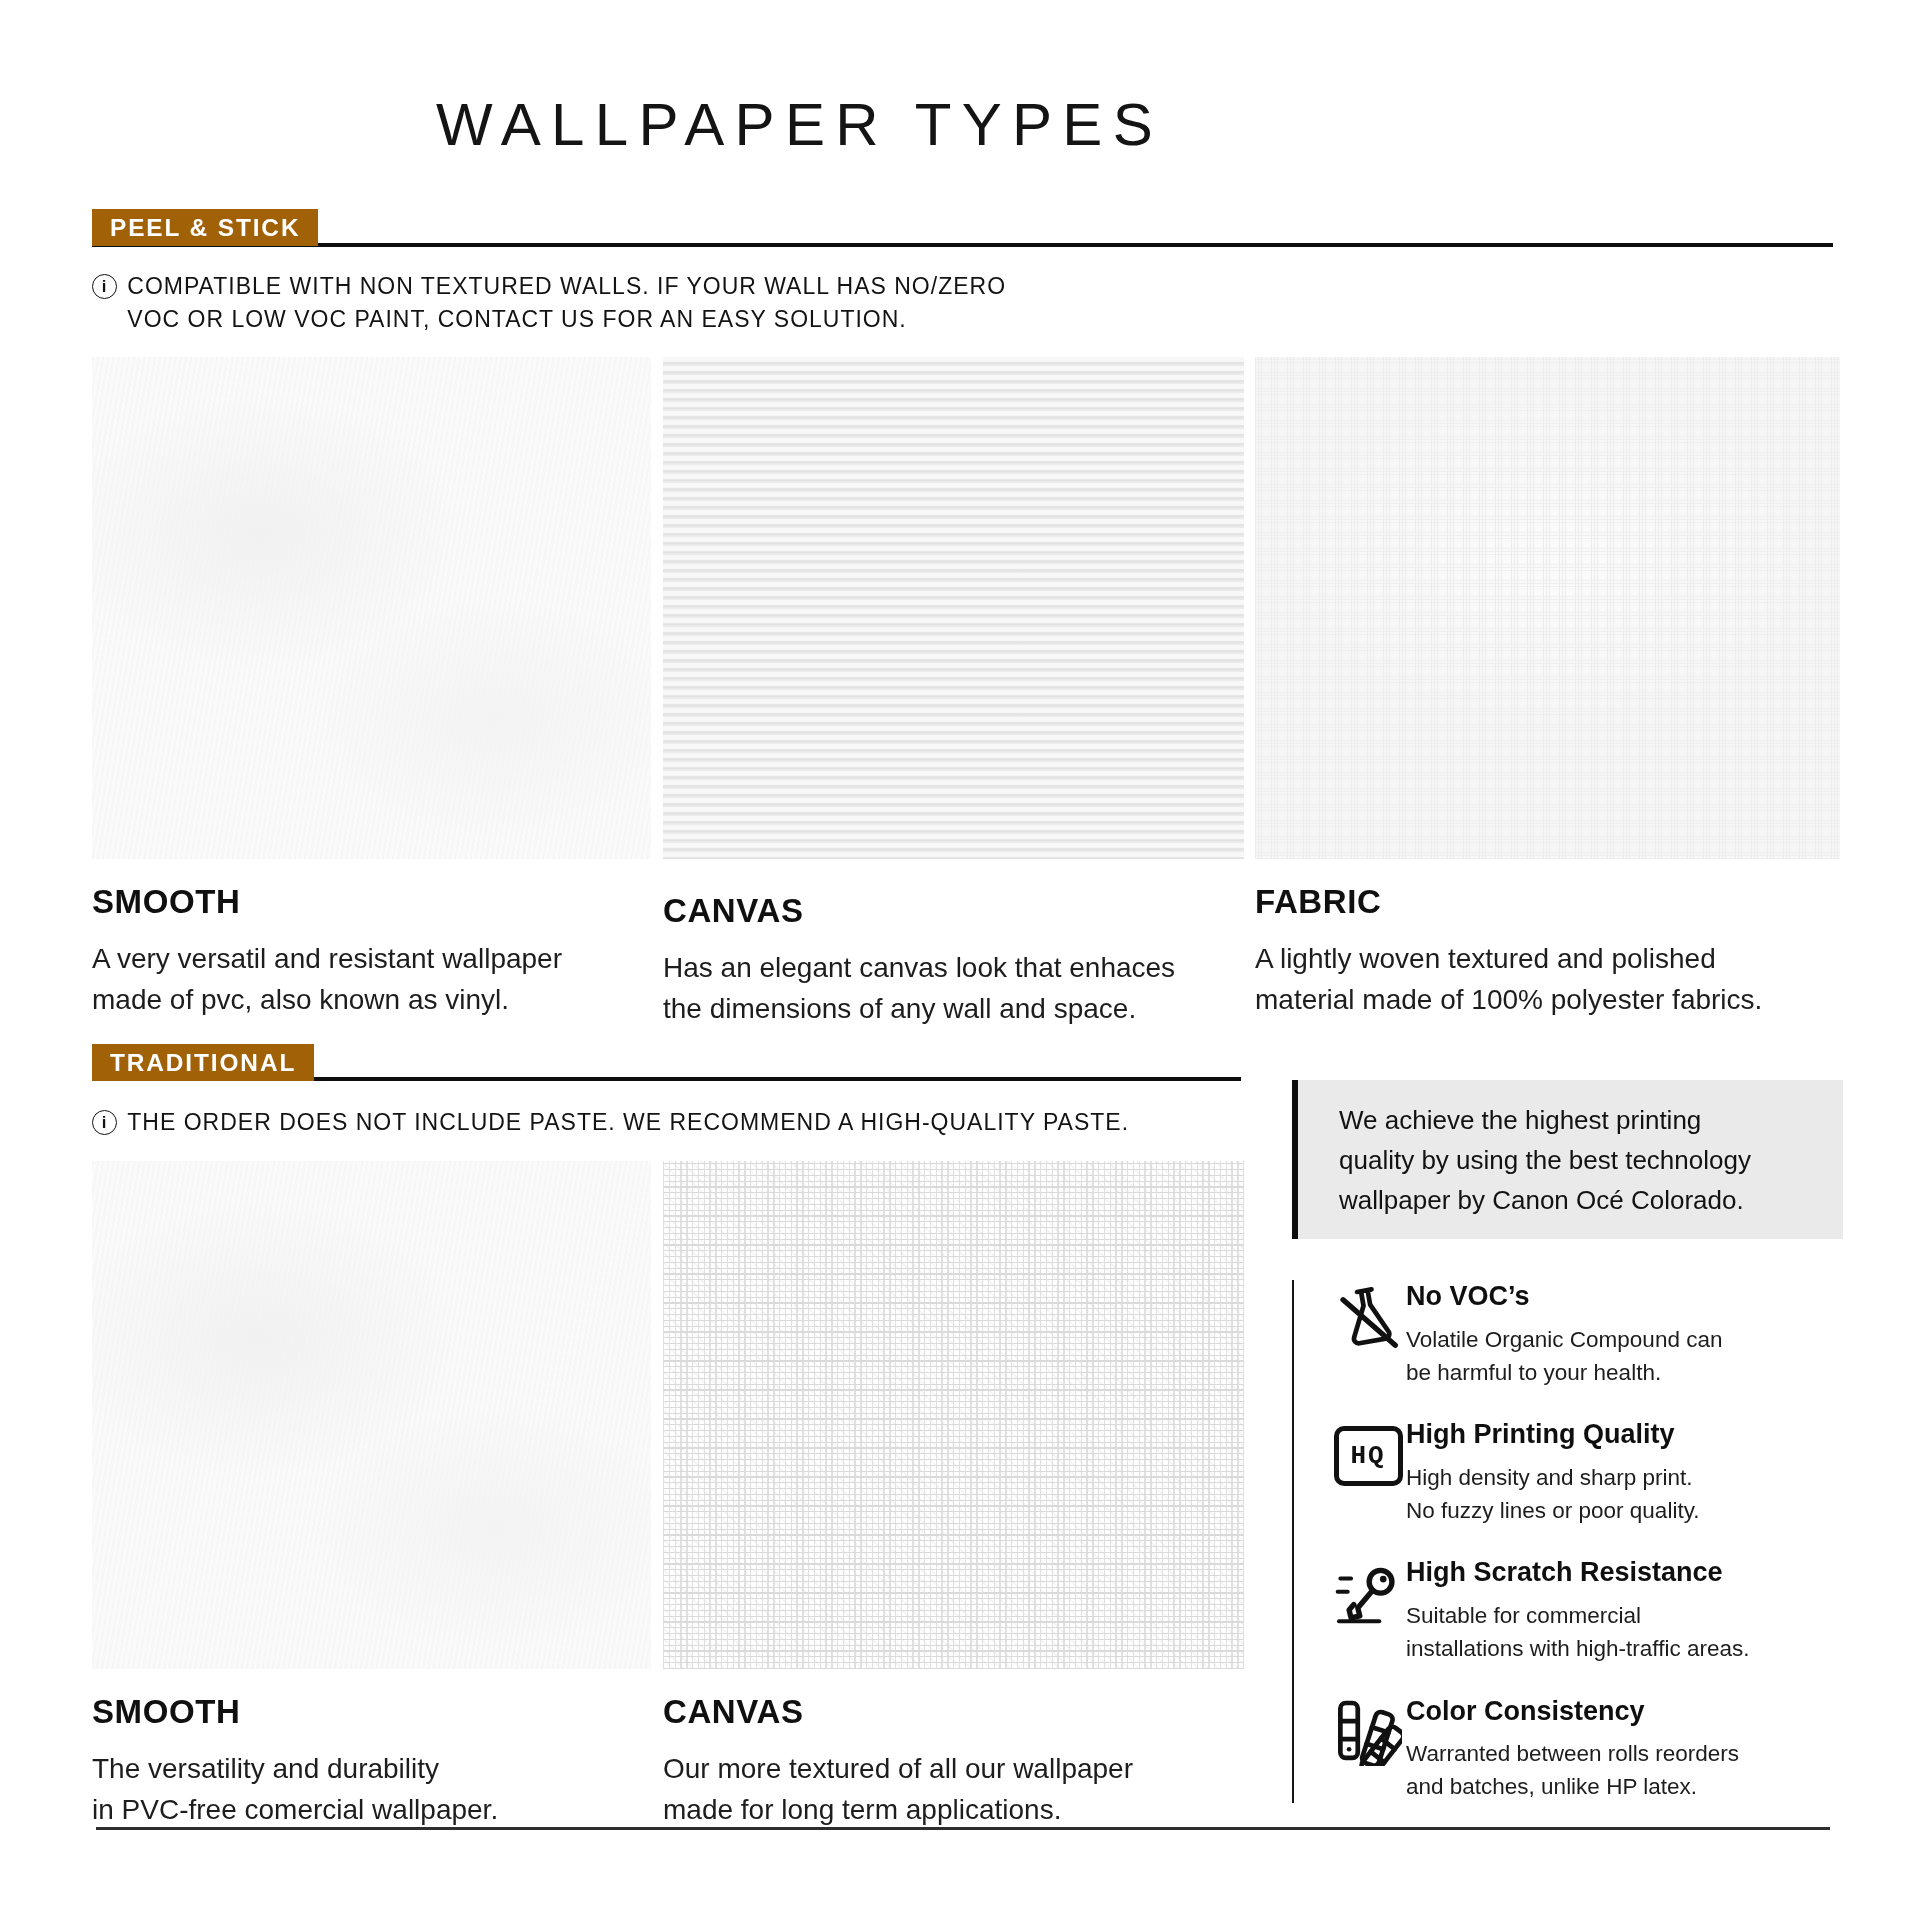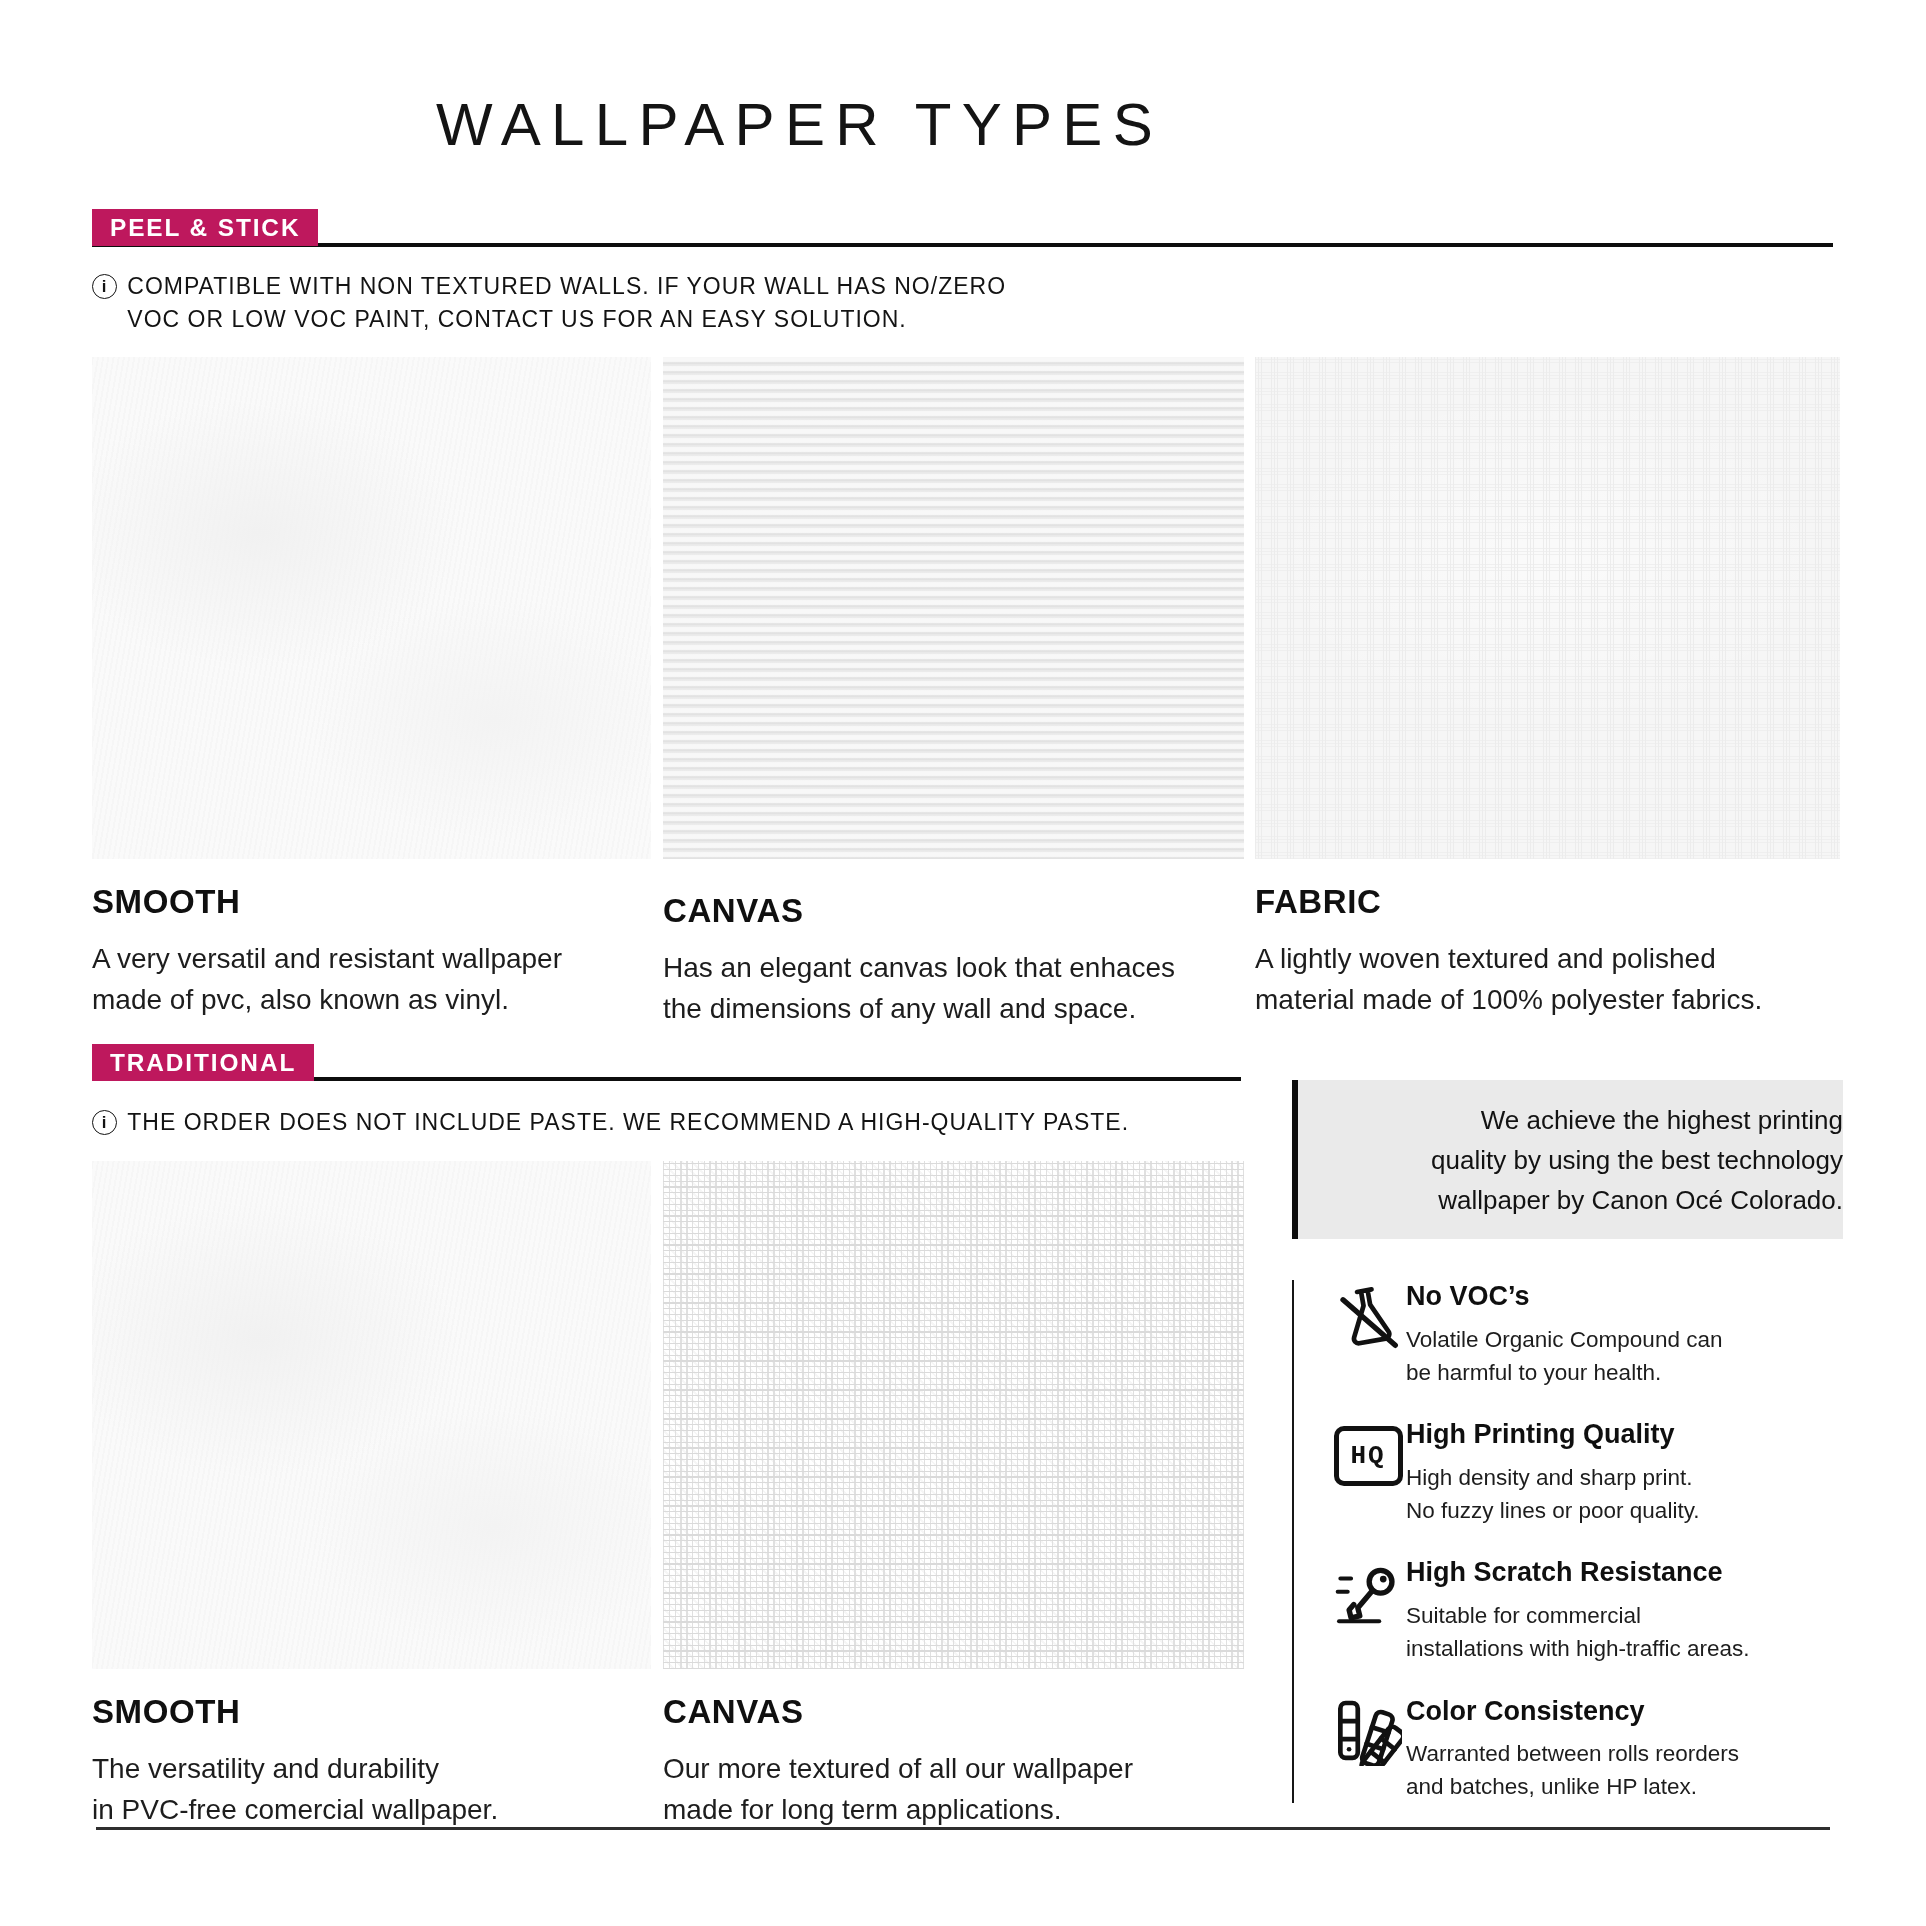--- a/index.html
+++ b/index.html
@@ -11,21 +11,21 @@
   .sheet{position:absolute;inset:0;text-decoration:underline;}
 
   
   .title{
     position:absolute;top:90px;left:0;width:1599px;text-align:center;
     font-size:60px;font-weight:400;letter-spacing:10.3px;color:#141414;margin:0;
   }
 
   
   .badge{
-    position:absolute;background:#be185d;color:#ffffff;
+    position:absolute;background:#a16207;color:#ffffff;
     font-size:24.4px;font-weight:600;letter-spacing:1.9px;
     padding:0 18px;line-height:37px;height:37px;white-space:nowrap;z-index:2;
   }
   #badge-peel{left:92px;top:209px;}
   #badge-trad{left:92px;top:1044px;}
   .rule{position:absolute;background:#0d0d0d;height:3.9px;z-index:1;}
   #rule-peel{left:92px;top:243px;width:1741px;}
   #rule-trad{left:92px;top:1077px;width:1149px;}
   #rule-bottom{left:96px;top:1827px;width:1734px;height:2.6px;background:#2e2e2e;}
 
@@ -80,21 +80,21 @@
   figcaption{margin-top:24.4px;}
   .capdrop{margin-top:33px;}
   .sw-name{font-size:33px;font-weight:600;letter-spacing:0.6px;color:#101010;margin:0 0 16.7px 0;}
   .sw-desc{font-size:28px;line-height:41px;color:#1d1d1d;margin:0;font-weight:400;}
 
   
   #quality-box{
     position:absolute;left:1292px;top:1080px;width:551px;height:159px;
     background:#eaeaea;border-left:6.4px solid #0d0d0d;box-sizing:border-box;
     display:flex;flex-direction:column;justify-content:center;
-    padding-left:41px;font-size:26px;line-height:40px;color:#121212;text-align:right;
+    padding-left:41px;font-size:26px;line-height:40px;color:#121212;
   }
 
   
   #features{
     position:absolute;left:1292px;top:1280px;width:565px;
     border-left:2.6px solid #161616;box-sizing:border-box;
     padding-left:36px;display:flex;flex-direction:column;gap:29.5px;
   }
   .feature{display:flex;align-items:flex-start;}
   .f-icon{width:76px;height:76px;flex:0 0 auto;display:flex;align-items:center;justify-content:center;}

